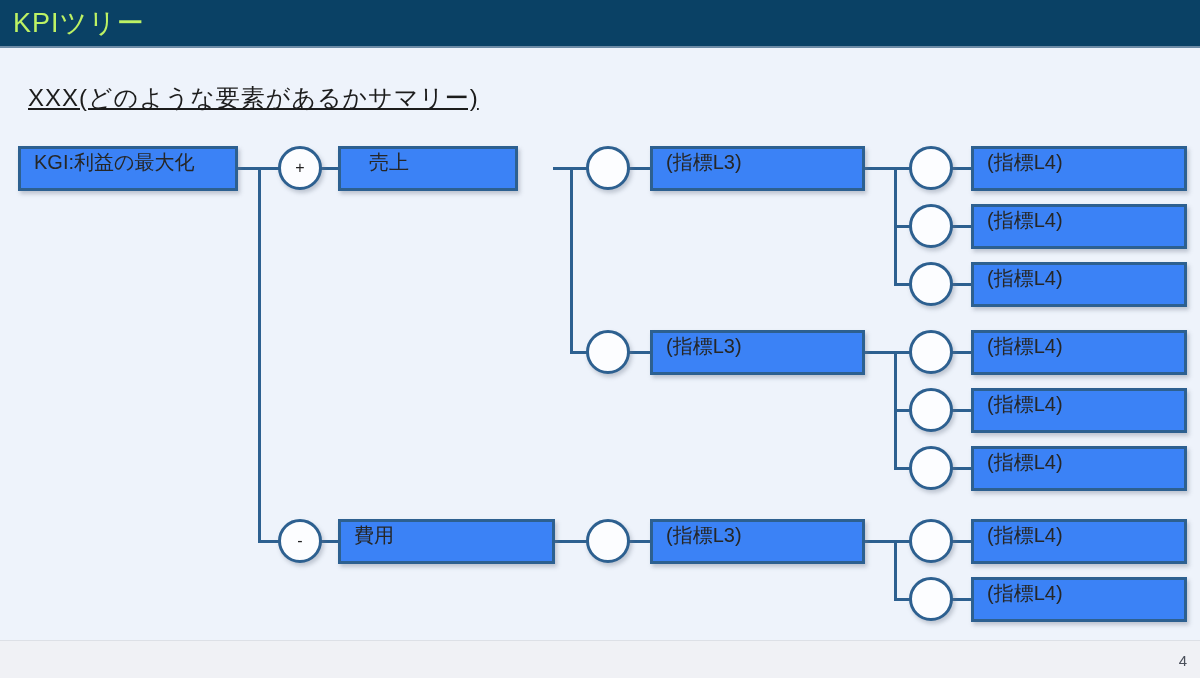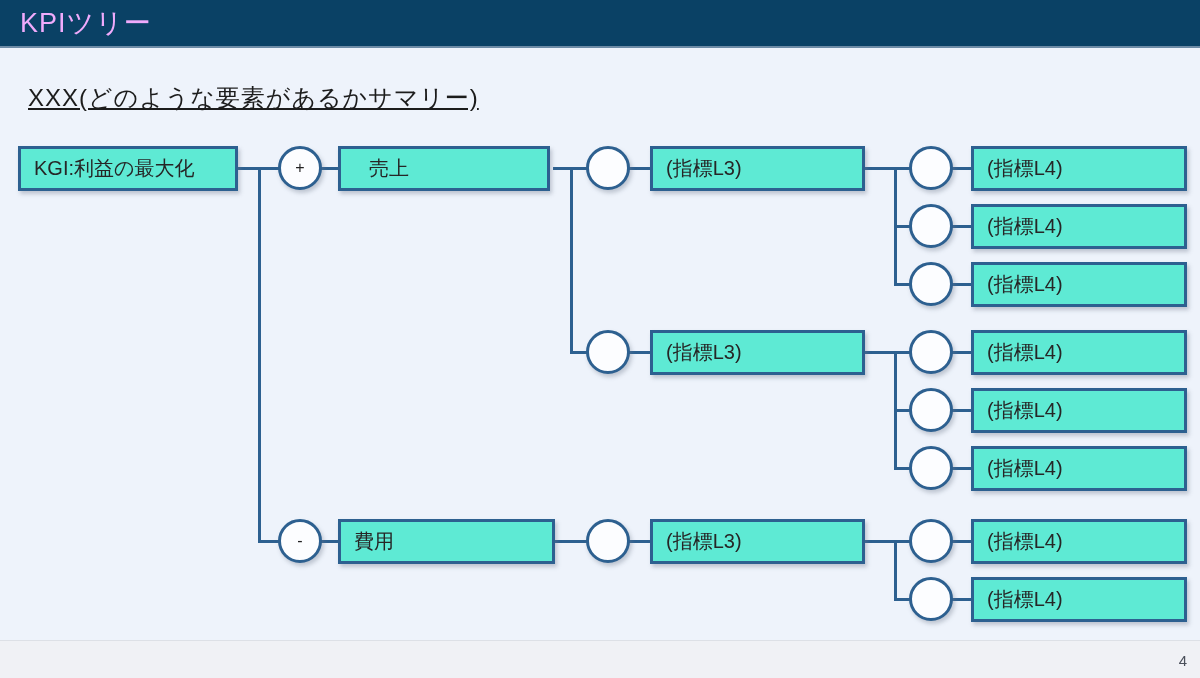--- a/index.html
+++ b/index.html
@@ -7,30 +7,30 @@
     width:1200px;height:678px;position:relative;overflow:hidden;
     background:#eef3fb;
     font-family:"Liberation Sans","DejaVu Sans",sans-serif;
   }
   .header{
     position:absolute;left:0;top:0;width:1200px;height:46px;
     background:#0a4165;border-bottom:2px solid #6d8ba6;
     display:flex;align-items:center;
   }
   .header .title{
-    color:#f0abfc;font-size:27px;padding-left:20px;letter-spacing:1px;
+    color:#bef264;font-size:27px;padding-left:13px;letter-spacing:1px;
   }
   .subtitle{
     position:absolute;left:28px;top:82px;font-size:24px;color:#1c1c1c;letter-spacing:1px;text-decoration:underline;
   }
   .box{
     position:absolute;height:45px;box-sizing:border-box;
-    background:#5eead4;border:3px solid #2d6090;
+    background:#3b82f6;border:3px solid #2d6090;
     box-shadow:2px 3px 4px rgba(110,120,140,.38);
-    display:flex;align-items:center;padding-left:13px;
+    display:flex;padding-left:13px;
     font-size:20px;color:#262626;white-space:nowrap;
   }
   .circle{
     position:absolute;width:44px;height:44px;box-sizing:border-box;
     background:#fcfdff;border:3px solid #2d6090;border-radius:50%;
     box-shadow:2px 3px 4px rgba(110,120,140,.38);
     display:flex;align-items:center;justify-content:center;
     font-size:16px;color:#222;
   }
   .hl{position:absolute;height:3px;background:#2d6090;}
@@ -89,21 +89,21 @@
   <span>KGI:利益の最大化</span>
 </div>
 
 <div class="circle" style="left:278px;top:146px;">
   <span>+</span>
 </div>
 <div class="circle" style="left:278px;top:519px;">
   <span>-</span>
 </div>
 
-<div class="box" style="left:338px;top:146px;width:212px;padding-left:28px;">
+<div class="box" style="left:338px;top:146px;width:180px;padding-left:28px;">
   <span>売上</span>
 </div>
 <div class="box" style="left:338px;top:519px;width:217px;">
   <span>費用</span>
 </div>
 
 <div class="circle" style="left:586px;top:146px;"></div>
 <div class="circle" style="left:586px;top:330px;"></div>
 <div class="circle" style="left:586px;top:519px;"></div>
 

